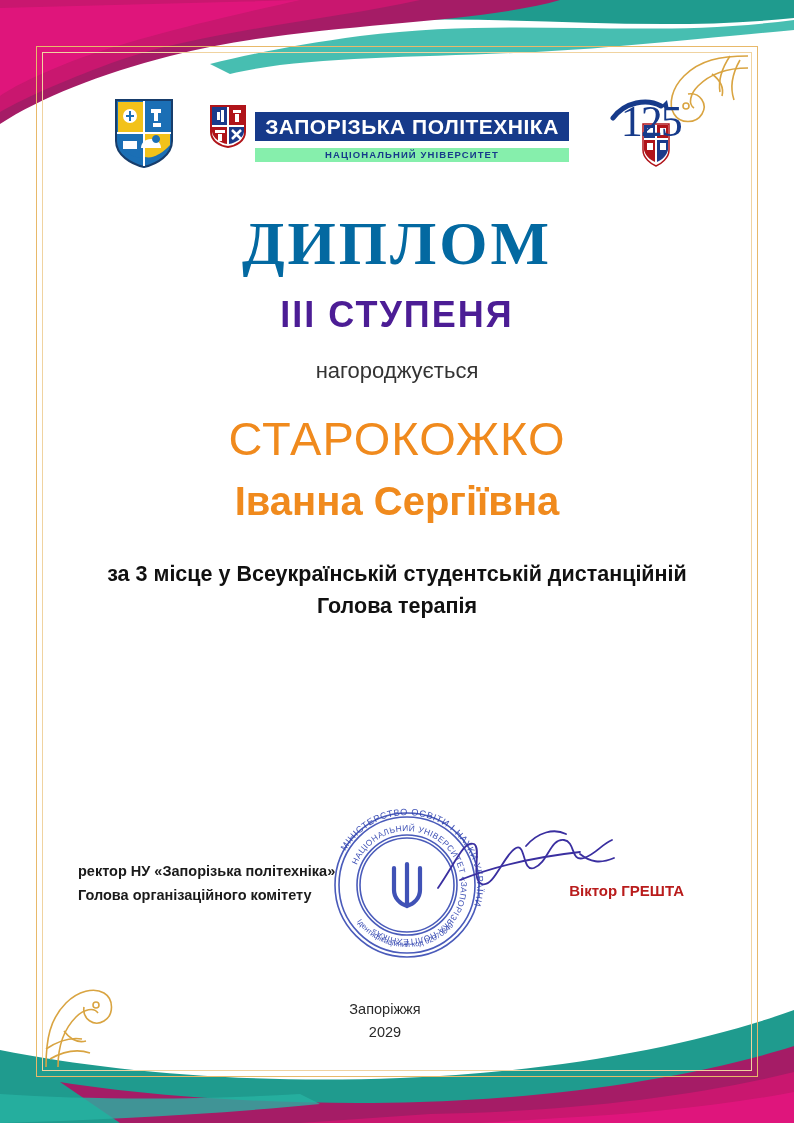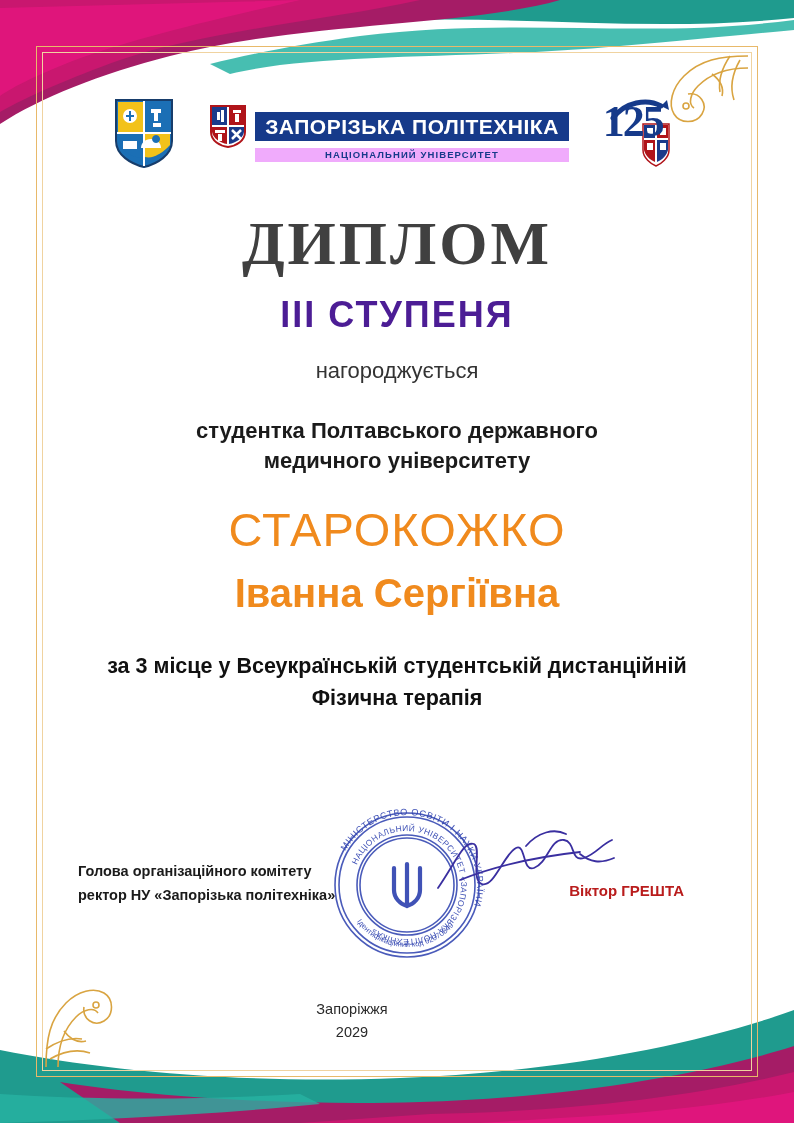--- a/index.html
+++ b/index.html
@@ -93,56 +93,56 @@
   .zp-title {
     background: #163a8a;
     color: #ffffff;
     font-weight: bold;
     font-size: 21px;
     letter-spacing: 0.5px;
     padding: 4px 10px 4px 10px;
     line-height: 1;
   }
   .zp-sub {
-    background: #f0abfc;
+    background: #86efac;
     color: #163a8a;
     font-weight: bold;
     font-size: 9.5px;
     letter-spacing: 1.1px;
     text-align: center;
     padding: 2px 0 2px 0;
     margin-left: 46px;
     line-height: 1;
   }
   .anniv {
     position: relative;
     width: 78px;
     height: 74px;
   }
   .anniv-text {
     position: absolute;
     left: 0;
     top: 4px;
     width: 78px;
-    text-align: left;
+    text-align: right;
     font-family: "Liberation Serif", serif;
-    font-weight: bold;
+    font-weight: normal;
     font-size: 44px;
     color: #163a8a;
     letter-spacing: -2px;
     line-height: 1;
   }
 
   .title {
     margin-top: 42px;
     font-family: "Liberation Serif", serif;
     font-weight: bold;
     font-size: 62px;
     letter-spacing: 3px;
-    color: #404040;
+    color: #0369a1;
     line-height: 1;
   }
 
   .degree {
     margin-top: 20px;
     font-weight: bold;
     font-size: 36px;
     letter-spacing: 2px;
     color: #4c1d95;
   }
@@ -232,20 +232,21 @@
 
   .footer {
     position: absolute;
     left: 0;
     top: 998px;
     width: 704px;
     text-align: center;
     font-size: 14.5px;
     color: #2a2a2a;
     line-height: 1.6;
+    padding-left: 33px;
   }
 </style>
 </head>
 <body>
 
 <div class="page">
 
   <svg class="wave-svg" viewBox="0 0 794 1123" preserveAspectRatio="none">
 
     <path d="M0,0 L794,0 L794,18 C620,36 470,6 300,28 C180,44 70,66 0,96 Z" fill="#1f9b8e"></path>
@@ -342,38 +343,34 @@
           </g>
         </svg>
         <div class="anniv-text">125</div>
       </div>
     </div>
 
     <div class="title">ДИПЛОМ</div>
     <div class="degree">III СТУПЕНЯ</div>
     <div class="awarded">нагороджується</div>
 
-    <div class="recipient-desc">
-      <div>студентка Полтавського державного</div>
-      <div>медичного університету</div>
-    </div>
 
     <div class="name-last">СТАРОКОЖКО</div>
     <div class="name-first">Іванна Сергіївна</div>
 
     <div class="reason">
       <div>за 3 місце у Всеукраїнській студентській дистанційній</div>
-      <div class="spec">Фізична терапія</div>
+      <div class="spec">Голова терапія</div>
     </div>
   </div>
 
   <div class="sign-block">
     <div class="sign-left">
+      <div>ректор НУ «Запорізька політехніка»</div>
       <div>Голова організаційного комітету</div>
-      <div>ректор НУ «Запорізька політехніка»</div>
     </div>
 
     <svg class="stamp" viewBox="0 0 170 170">
       <defs>
         <path id="outerArc" d="M85,85 m-70,0 a70,70 0 1,1 140,0 a70,70 0 1,1 -140,0"></path>
         <path id="innerArc" d="M85,85 m-54,0 a54,54 0 1,1 108,0 a54,54 0 1,1 -108,0"></path>
         <path id="codeArc" d="M85,85 m-62,0 a62,62 0 1,0 124,0"></path>
       </defs>
       <g stroke="#2b3fae" fill="none" stroke-width="1.6" opacity="0.85">
         <circle cx="85" cy="85" r="72"></circle>

